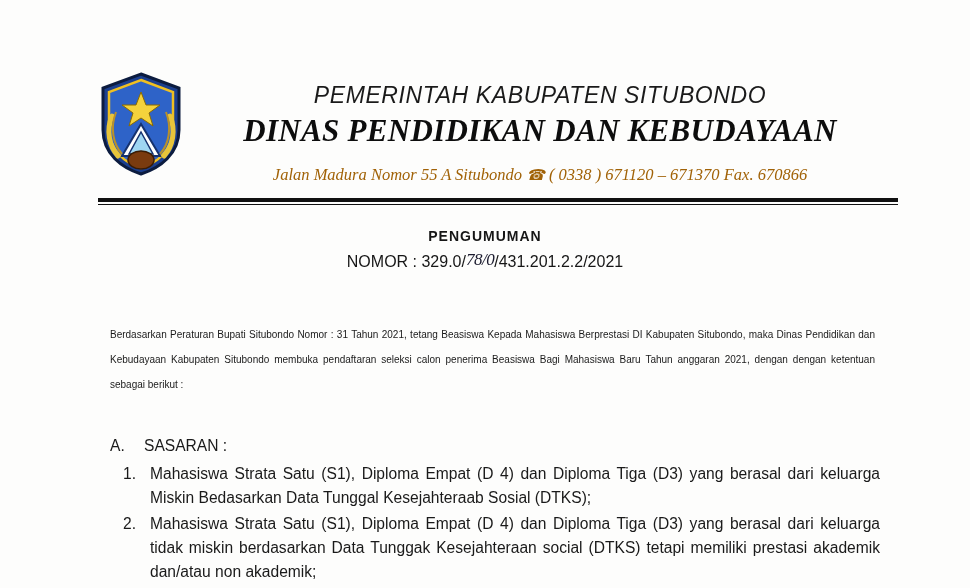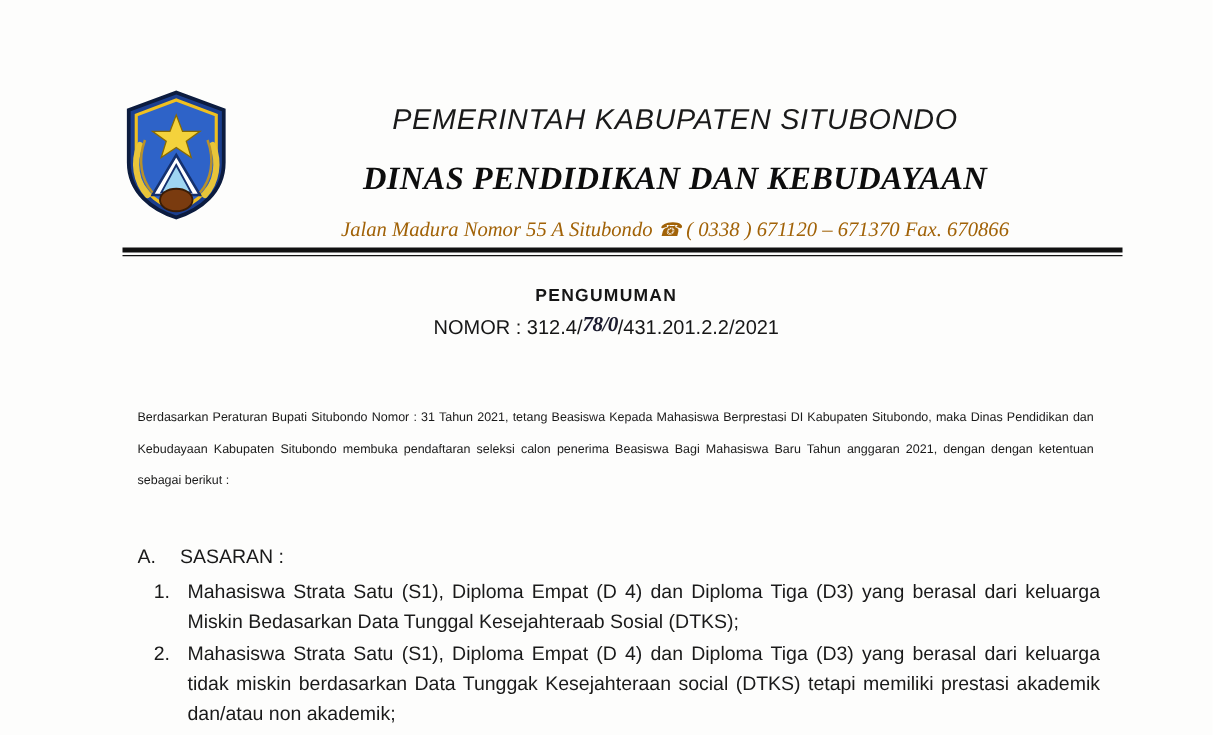--- a/index.html
+++ b/index.html
@@ -52,24 +52,24 @@
     font-family: "Liberation Sans", sans-serif;
     font-size: 23px;
     letter-spacing: 0.6px;
     color: #1a1a1a;
     margin-top: 20px;
     white-space: nowrap;
   }
   .line2 {
     font-family: "Liberation Serif", serif;
     font-weight: bold;
-    font-size: 26px;
+    font-size: 31px;
     letter-spacing: 0.3px;
     color: #0d0d0d;
-    margin-top: 19px;
+    margin-top: 4px;
     white-space: nowrap;
   }
   .line3 {
     font-family: "Liberation Serif", serif;
     font-size: 16.5px;
     color: #a16207;
     margin-top: 16px;
     white-space: nowrap;
   }
   .line3 .phone-icon { font-size: 15px; }
@@ -117,21 +117,21 @@
   .announce-number {
     font-size: 16px;
     color: #161616;
     margin-top: 8px;
     position: relative;
     display: inline-block;
   }
   .handwritten {
     font-family: "Liberation Serif", serif;
     font-style: italic;
-    font-weight: bold;
+    font-weight: normal;
     font-size: 17px;
     color: #1b1b2e;
     letter-spacing: -0.5px;
     position: relative;
     top: -2px;
   }
 
   
   .body-text {
     position: absolute;
@@ -212,21 +212,21 @@
       </div>
     </div>
   </div>
 
   <div class="rule-thick"></div>
   <div class="rule-thin"></div>
 
   <div class="announce">
     <div class="announce-title">PENGUMUMAN</div>
     <div class="announce-number">
-      <span>NOMOR : 312.4/</span><span class="handwritten">78/0</span><span>/431.201.2.2/2021</span>
+      <span>NOMOR : 329.0/</span><span class="handwritten">78/0</span><span>/431.201.2.2/2021</span>
     </div>
   </div>
 
   <div class="body-text">
     <p>Berdasarkan  Peraturan  Bupati  Situbondo  Nomor  :  31 Tahun  2021,  tetang  Beasiswa  Kepada Mahasiswa  Berprestasi  DI  Kabupaten  Situbondo,  maka    Dinas  Pendidikan  dan  Kebudayaan Kabupaten Situbondo   membuka pendaftaran seleksi calon penerima Beasiswa   Bagi Mahasiswa Baru Tahun anggaran 2021,  dengan dengan ketentuan sebagai berikut :</p>
   </div>
 
   <div class="section clip">
     <div class="section-head">
       <span class="marker">A.</span>

